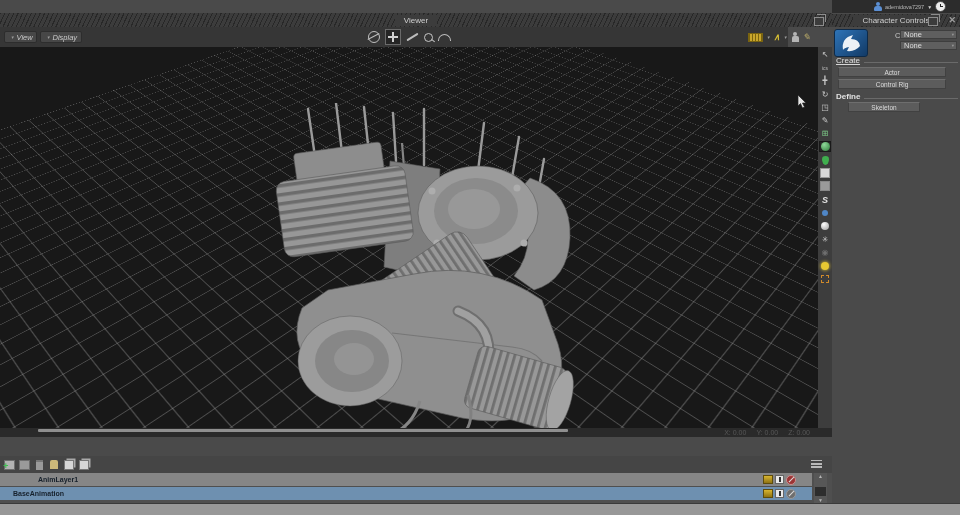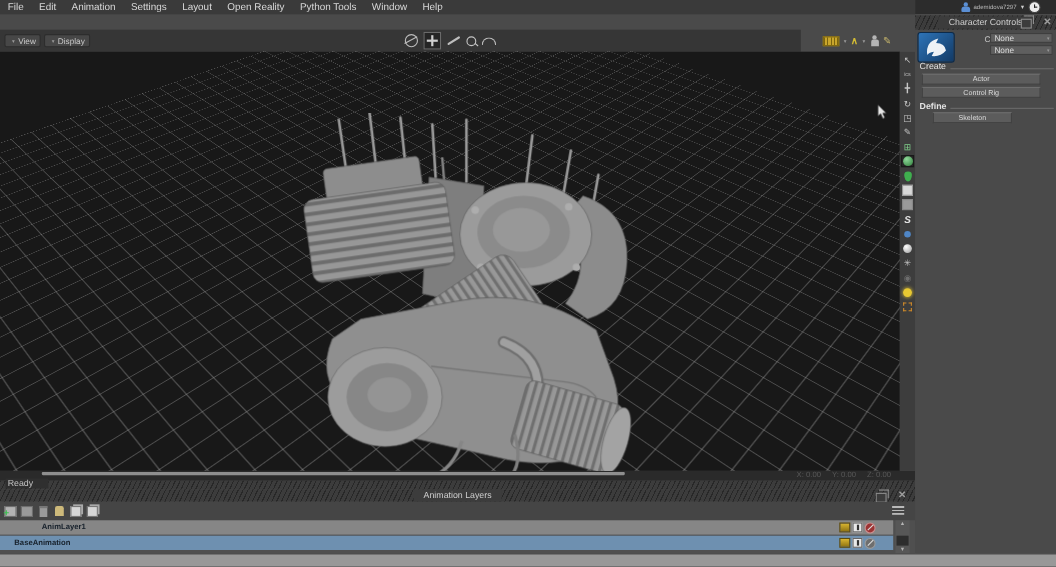--- a/index.html
+++ b/index.html
@@ -22,21 +22,21 @@
 
   
   .hatch{background-color:#3c3c3c;background-image:repeating-linear-gradient(115deg,rgba(15,15,15,.45) 0 1px,transparent 1px 4px);}
   .ptitle{display:flex;align-items:center;justify-content:center;position:relative;}
   .ptitle .t{font-size:8px;color:#cfcfcf;background:#3c3c3c;padding:0 9px;line-height:11px;}
   .float-icn{width:8px;height:7px;border:1px solid #8d8d8d;background:#3c3c3c;position:absolute;}
   .float-icn::after{content:'';position:absolute;left:2px;top:-4px;width:8px;height:7px;border:1px solid #8d8d8d;border-left:none;border-bottom:none;}
   .close-icn{font-size:9px;font-weight:bold;color:#9d9d9d;position:absolute;line-height:9px;}
 
   
-  .vtoolbar{left:0;top:27px;width:728px;height:20px;background:#363636;}
+  .vtoolbar{left:0;top:27px;width:788px;height:20px;background:#363636;font-style:italic;}
   .ddbtn{position:absolute;top:4px;height:12px;background:#474747;border:1px solid #2d2d2d;border-radius:2px;
          display:flex;align-items:center;gap:3px;padding:0 6px;font-size:7.5px;color:#c9c9c9;box-sizing:border-box;}
   .ddbtn .c{font-size:5px;color:#999;}
   .camtools{position:absolute;left:368px;top:2px;display:flex;align-items:center;gap:5px;height:16px;}
   .orbit{width:10px;height:10px;border:1.2px solid #bdbdbd;border-radius:50%;position:relative;}
   .orbit::after{content:'';position:absolute;left:-2px;top:4px;width:13px;height:1px;background:#bdbdbd;transform:rotate(-28deg);}
   .panbox{width:14px;height:14px;border:1px solid #6a6a6a;background:#252525;position:relative;}
   .panbox::before{content:'';position:absolute;left:6px;top:2px;width:2px;height:10px;background:#cfcfcf;}
   .panbox::after{content:'';position:absolute;left:2px;top:6px;width:10px;height:2px;background:#cfcfcf;}
   .zline{width:13px;height:2px;background:#bdbdbd;transform:rotate(-32deg);border-radius:1px;}
@@ -124,39 +124,32 @@
   .sechead .tx{font-size:8px;color:#e2e2e2;}
   .sechead .ln{flex:1;border-bottom:1px solid #6a6a6a;margin-bottom:2px;}
   .ccbtn{position:absolute;height:10px;background:#5c5c5c;border:1px solid #414141;border-top-color:#6e6e6e;
          font-size:6.5px;color:#dcdcdc;display:flex;align-items:center;justify-content:center;box-sizing:border-box;}
 </style>
 </head>
 <body>
 
 <div class="app">
 
-  <div class="abs menubar">
-    <span>File</span>
-    <span>Edit</span>
-    <span>Animation</span>
-    <span>Settings</span>
-    <span>Layout</span>
-    <span>Open Reality</span>
-    <span>Python Tools</span>
-    <span>Window</span>
-    <span>Help</span>
-  </div>
 
   <div class="abs accountbar">
     <span class="avatar"></span>
     <span class="uname">ademidova7297</span>
     <span class="caret">▼</span>
     <span class="clock"></span>
   </div>
 
+  <div class="abs hatch ptitle" style="left:0;top:13px;width:832px;height:14px;">
+    <span class="t">Viewer</span>
+    <span class="float-icn" style="right:8px;top:4px;"></span>
+  </div>
 
   <div class="abs vtoolbar">
     <div class="ddbtn" style="left:4px;width:33px;">
       <span class="c">▾</span>
       <span>View</span>
     </div>
     <div class="ddbtn" style="left:40px;width:42px;text-align:center;">
       <span class="c">▾</span>
       <span>Display</span>
     </div>
@@ -287,23 +280,20 @@
 
   <div class="abs statusbar">
     <div class="hscroll"></div>
     <div class="coords">
       <span><span>X:</span> <span>0.00</span></span>
       <span><span>Y:</span> <span>0.00</span></span>
       <span><span>Z:</span> <span>0.00</span></span>
     </div>
   </div>
 
-  <div class="abs hatch gutter">
-    <span class="ready">Ready</span>
-  </div>
 
   <div class="abs hatch ptitle animtitle">
     <span class="t">Animation Layers</span>
     <span class="float-icn" style="right:26px;top:3px;"></span>
     <span class="close-icn" style="right:8px;top:1px;">✕</span>
   </div>
 
   <div class="abs animtoolbar">
     <span class="aicn">
         <i class="box1"></i>
@@ -374,21 +364,21 @@
     <div class="ccvalue" style="top:17px;">
       <span>None</span>
       <span class="c">▾</span>
     </div>
     <span class="cclabel" style="left:36px;top:29px;">Source:</span>
     <div class="ccvalue" style="top:28px;">
       <span>None</span>
       <span class="c">▾</span>
     </div>
 
-    <div class="sechead" style="top:43px;">
+    <div class="sechead" style="top:43px;text-decoration:underline;">
       <span class="tx">Create</span>
         <span class="ln"></span>
     </div>
     <div class="ccbtn" style="left:6px;top:54px;width:108px;">
       <span>Actor</span>
     </div>
     <div class="ccbtn" style="left:6px;top:66px;width:108px;">
       <span>Control Rig</span>
     </div>
 

